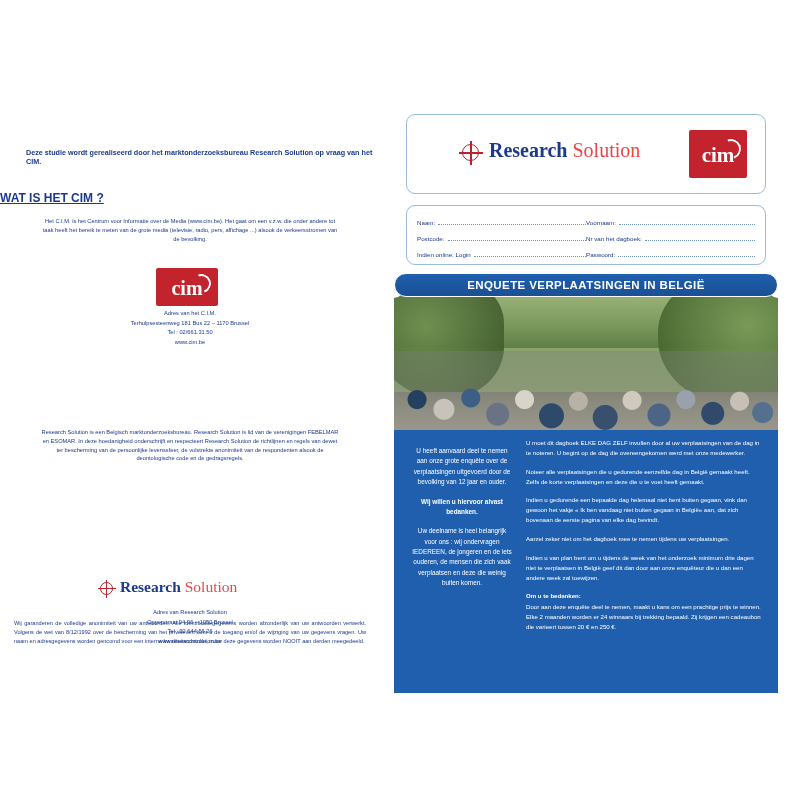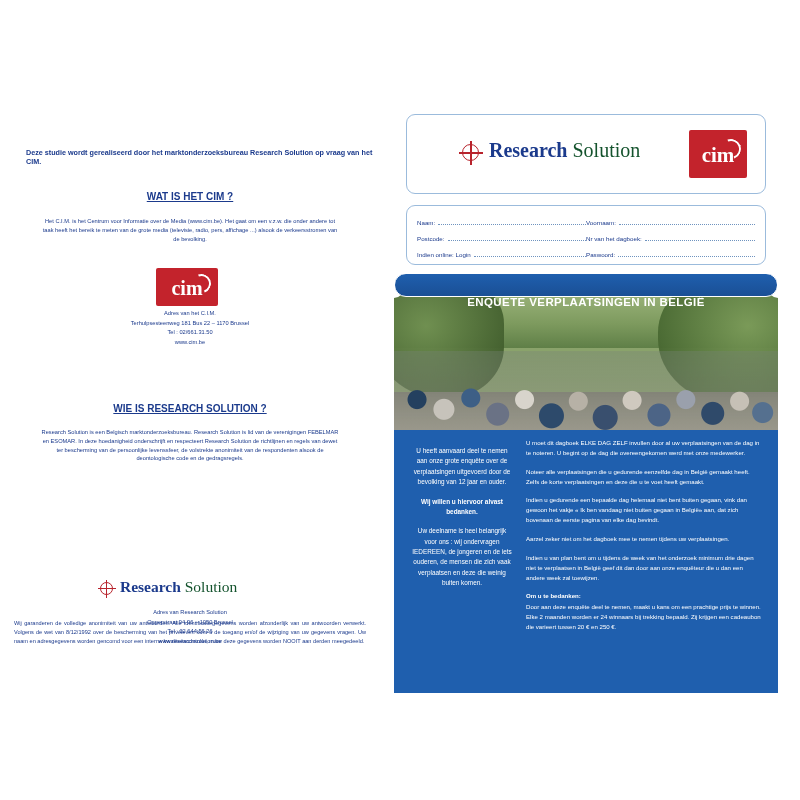--- a/index.html
+++ b/index.html
@@ -33,22 +33,22 @@
     font-size: 7.2px;
     font-weight: bold;
     color: #1b3a8c;
     line-height: 1.25;
     margin-left: 12px;
   }
 
   .lp-heading {
     position: absolute;
     width: 100%;
-    text-align: center;
-    font-size: 10px;
+    text-align: left;
+    font-size: 12px;
     font-weight: bold;
     color: #1b3a8c;
     text-decoration: underline;
   }
   #wat-is-cim { top: 91px; }
   #wie-is-rs { top: 303px; }
 
   .lp-para {
     position: absolute;
     left: 40px;
@@ -144,21 +144,21 @@
   .rs-text {
     position: absolute;
     left: 22px;
     top: 0px;
     white-space: nowrap;
     font-family: "Liberation Serif", serif;
     font-size: 15.5px;
     color: #1b3a8c;
   }
   .rs-text b { font-weight: bold; }
-  .rs-text span.light { color: #14532d; font-weight: normal; }
+  .rs-text span.light { color: #ef4444; font-weight: normal; }
 
   .lp-footer {
     position: absolute;
     left: 14px;
     top: 519px;
     width: 352px;
     font-size: 5.6px;
     color: #1b3a8c;
     line-height: 1.6;
     text-align: justify;
@@ -275,21 +275,21 @@
     top: 173px;
     width: 384px;
     height: 24px;
     background: linear-gradient(to bottom, #1f5fae 0%, #1a4f95 100%);
     border: 1px solid #ffffff;
     border-radius: 12px;
     box-sizing: border-box;
   }
   .rp-banner-text {
     position: absolute;
-    left: 0; right: 0; top: 22px;
+    left: 0; right: 0; top: 5px;
     text-align: center;
     color: #ffffff;
     font-size: 11.5px;
     font-weight: bold;
     letter-spacing: 0.4px;
   }
 
   
   .rp-photo {
     position: absolute;
@@ -433,21 +433,20 @@
   <div class="cim-logo-left">
     <div class="cim-swoosh"></div>
     <div class="cim-word">cim</div>
   </div>
 
   <div class="lp-addr" id="cim-addr" style="white-space: pre-line;">Adres van het C.I.M.
 Terhulpsesteenweg 181 Bus 22 – 1170 Brussel
 Tel : 02/661.31.50
 www.cim.be</div>
 
-  <div class="lp-heading" id="wie-is-rs">WIE IS RESEARCH SOLUTION ?</div>
   <div class="lp-para" id="rs-para">Research Solution is een Belgisch marktonderzoeksbureau. Research Solution is lid van de verenigingen FEBELMAR en ESOMAR. In deze hoedanigheid onderschrijft en respecteert Research Solution de richtlijnen en regels van dewet ter bescherming van de persoonlijke levenssfeer, de volstrekte anonimiteit van de respondenten alsook de deontologische code en de gedragsregels.</div>
 
   <div class="rs-logo-left">
     <div class="rs-mark">
       <div class="cross-v"></div>
       <div class="cross-h"></div>
       <div class="ring"></div>
     </div>
     <div class="rs-text">
       <b>Research</b>

